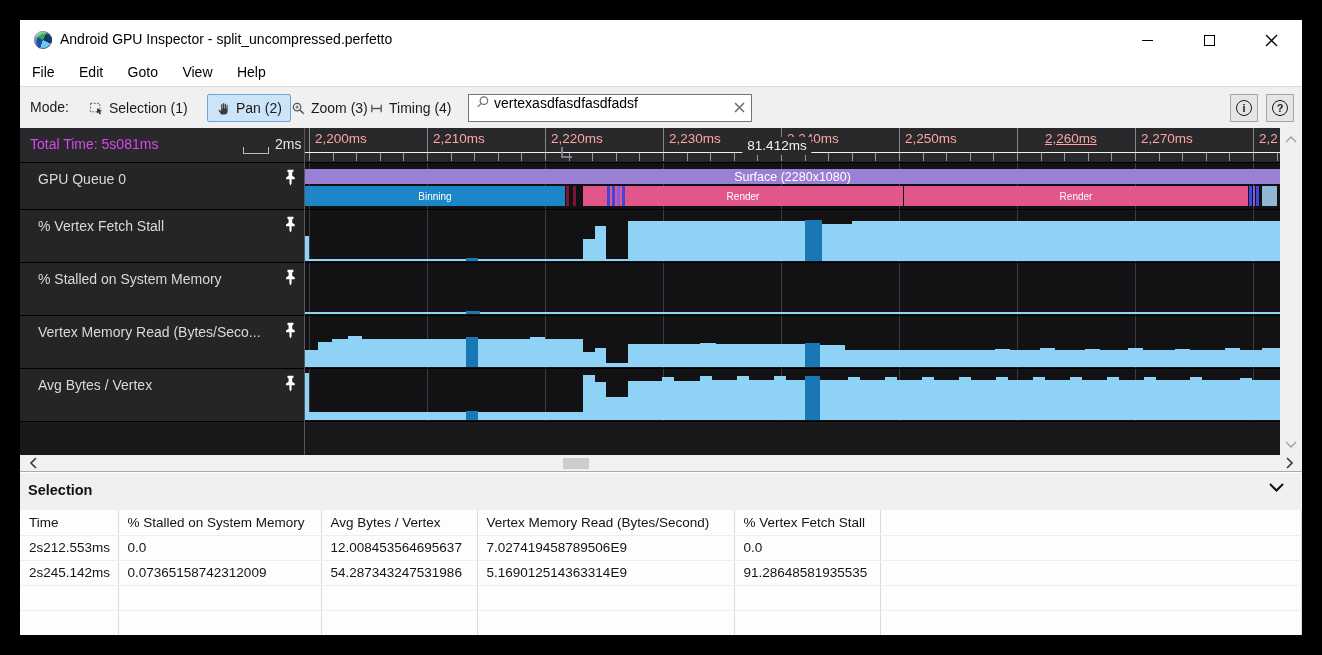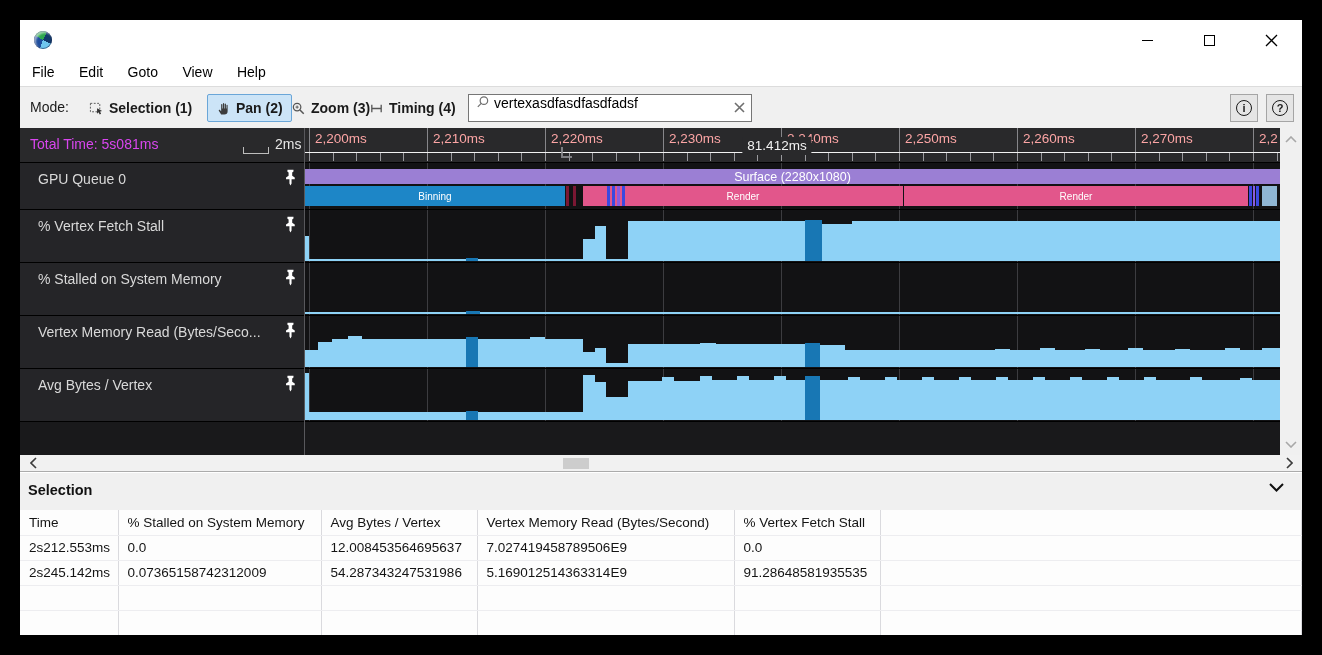--- a/index.html
+++ b/index.html
@@ -19,21 +19,21 @@
   .max-glyph{width:11px;height:11px;border:1.4px solid #000;}
 
   
   .menubar{position:absolute;left:0;top:40px;width:100%;height:26px;background:#fff;}
   .menu-item{display:inline-block;margin-left:0;padding:4px 10px 0 10px;font-size:14px;color:#000;}
   .menubar .menu-item:first-child{margin-left:2px;}
 
   
   .toolbar{position:absolute;left:0;top:66px;width:100%;height:42px;background:#f0f0f0;border-top:1px solid #dcdcdc;}
   .mode-label{position:absolute;left:10px;top:12px;font-size:14px;color:#1a1a1a;}
-  .tool-btn{position:absolute;top:7px;height:28px;display:flex;align-items:center;gap:5px;padding:0 8px;font-size:14px;color:#1a1a1a;border:1px solid transparent;border-radius:2px;font-weight:bold;}
+  .tool-btn{position:absolute;top:7px;height:28px;display:flex;align-items:center;gap:5px;padding:0 8px;font-size:14px;color:#1a1a1a;border:1px solid transparent;border-radius:2px;}
   .tool-btn.active{background:#cce4f7;border-color:#6aa6d8;}
   .tool-btn svg{flex:0 0 auto;}
   .searchbox{position:absolute;left:448px;top:7px;width:284px;height:28px;background:#fff;border:1px solid #767676;display:flex;align-items:flex-start;}
   .searchbox input{flex:1;border:none;outline:none;font-size:14px;font-family:"Liberation Sans",sans-serif;color:#000;background:transparent;padding:0 4px;}
   .search-icon{margin-left:6px;}
   .clear-x{width:24px;height:24px;display:flex;align-items:center;justify-content:center;}
   .round-btn{position:absolute;top:7px;width:28px;height:28px;background:#e5e5e5;border:1px solid #a5a5a5;display:flex;align-items:center;justify-content:center;}
   .round-btn .circ{width:16px;height:16px;border:1.5px solid #1a1a1a;border-radius:50%;display:flex;align-items:center;justify-content:center;font-size:11px;font-weight:bold;color:#1a1a1a;line-height:1;}
   .round-btn.info{right:44px;} .round-btn.help{right:8px;}
 
@@ -92,20 +92,21 @@
   .sel-table td,.sel-table th{height:25px;padding:0 0 0 9px;font-size:13.5px;font-weight:normal;color:#141414;text-align:left;white-space:nowrap;overflow:hidden;border-right:1px solid #dadade;border-bottom:1px solid #ededf0;}
   .sel-table col.last-col{width:auto;}
 </style>
 </head>
 <body>
 
 <div id="window">
 
   <div class="titlebar">
     <div class="app-icon"></div>
+    <div class="app-title">Android GPU Inspector - split_uncompressed.perfetto</div>
     <div class="winbtn min">
         <div class="min-glyph"></div>
       </div>
     <div class="winbtn max">
         <div class="max-glyph"></div>
       </div>
     <div class="winbtn close">
       <svg width="13" height="13" viewBox="0 0 13 13">
           <path d="M1 1l11 11M12 1L1 12" stroke="#000" stroke-width="1.3"></path>
         </svg>
@@ -187,21 +188,21 @@
         <div class="ruler-line"></div>
         <div class="timing-cursor"></div>
         <span class="measure-label">81.412ms</span>
         <div>
             <span class="tick-label" style="left: 10px;">2,200ms</span>
             <span class="tick-label" style="left: 128px;">2,210ms</span>
             <span class="tick-label" style="left: 246px;">2,220ms</span>
             <span class="tick-label" style="left: 364px;">2,230ms</span>
             <span class="tick-label" style="left: 482px;">2,240ms</span>
             <span class="tick-label" style="left: 600px;">2,250ms</span>
-            <span class="tick-label" style="left: 718px;">2,260ms</span>
+            <span class="tick-label" style="left: 740px; text-decoration: underline;">2,260ms</span>
             <span class="tick-label" style="left: 836px;">2,270ms</span>
             <span class="tick-label" style="left: 954px;">2,2</span>
           </div>
       </div>
     </div>
 
     <div class="track gpu-track">
       <div class="track-label">
         <span class="track-name">GPU Queue 0</span>
         <svg class="pin" viewBox="0 0 12 16">

